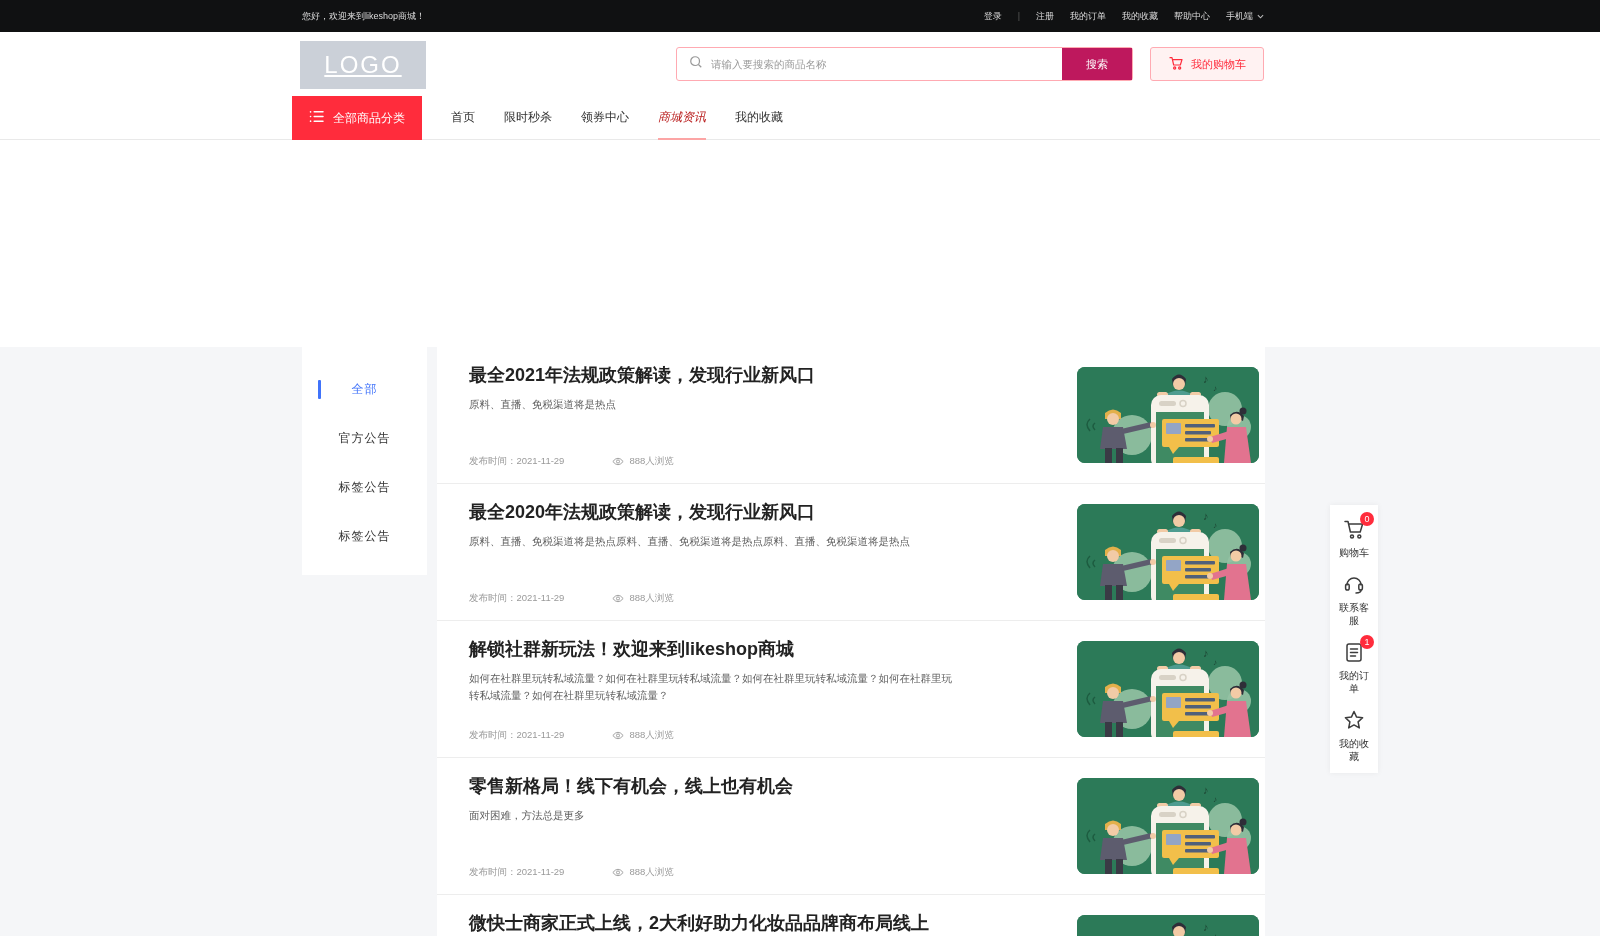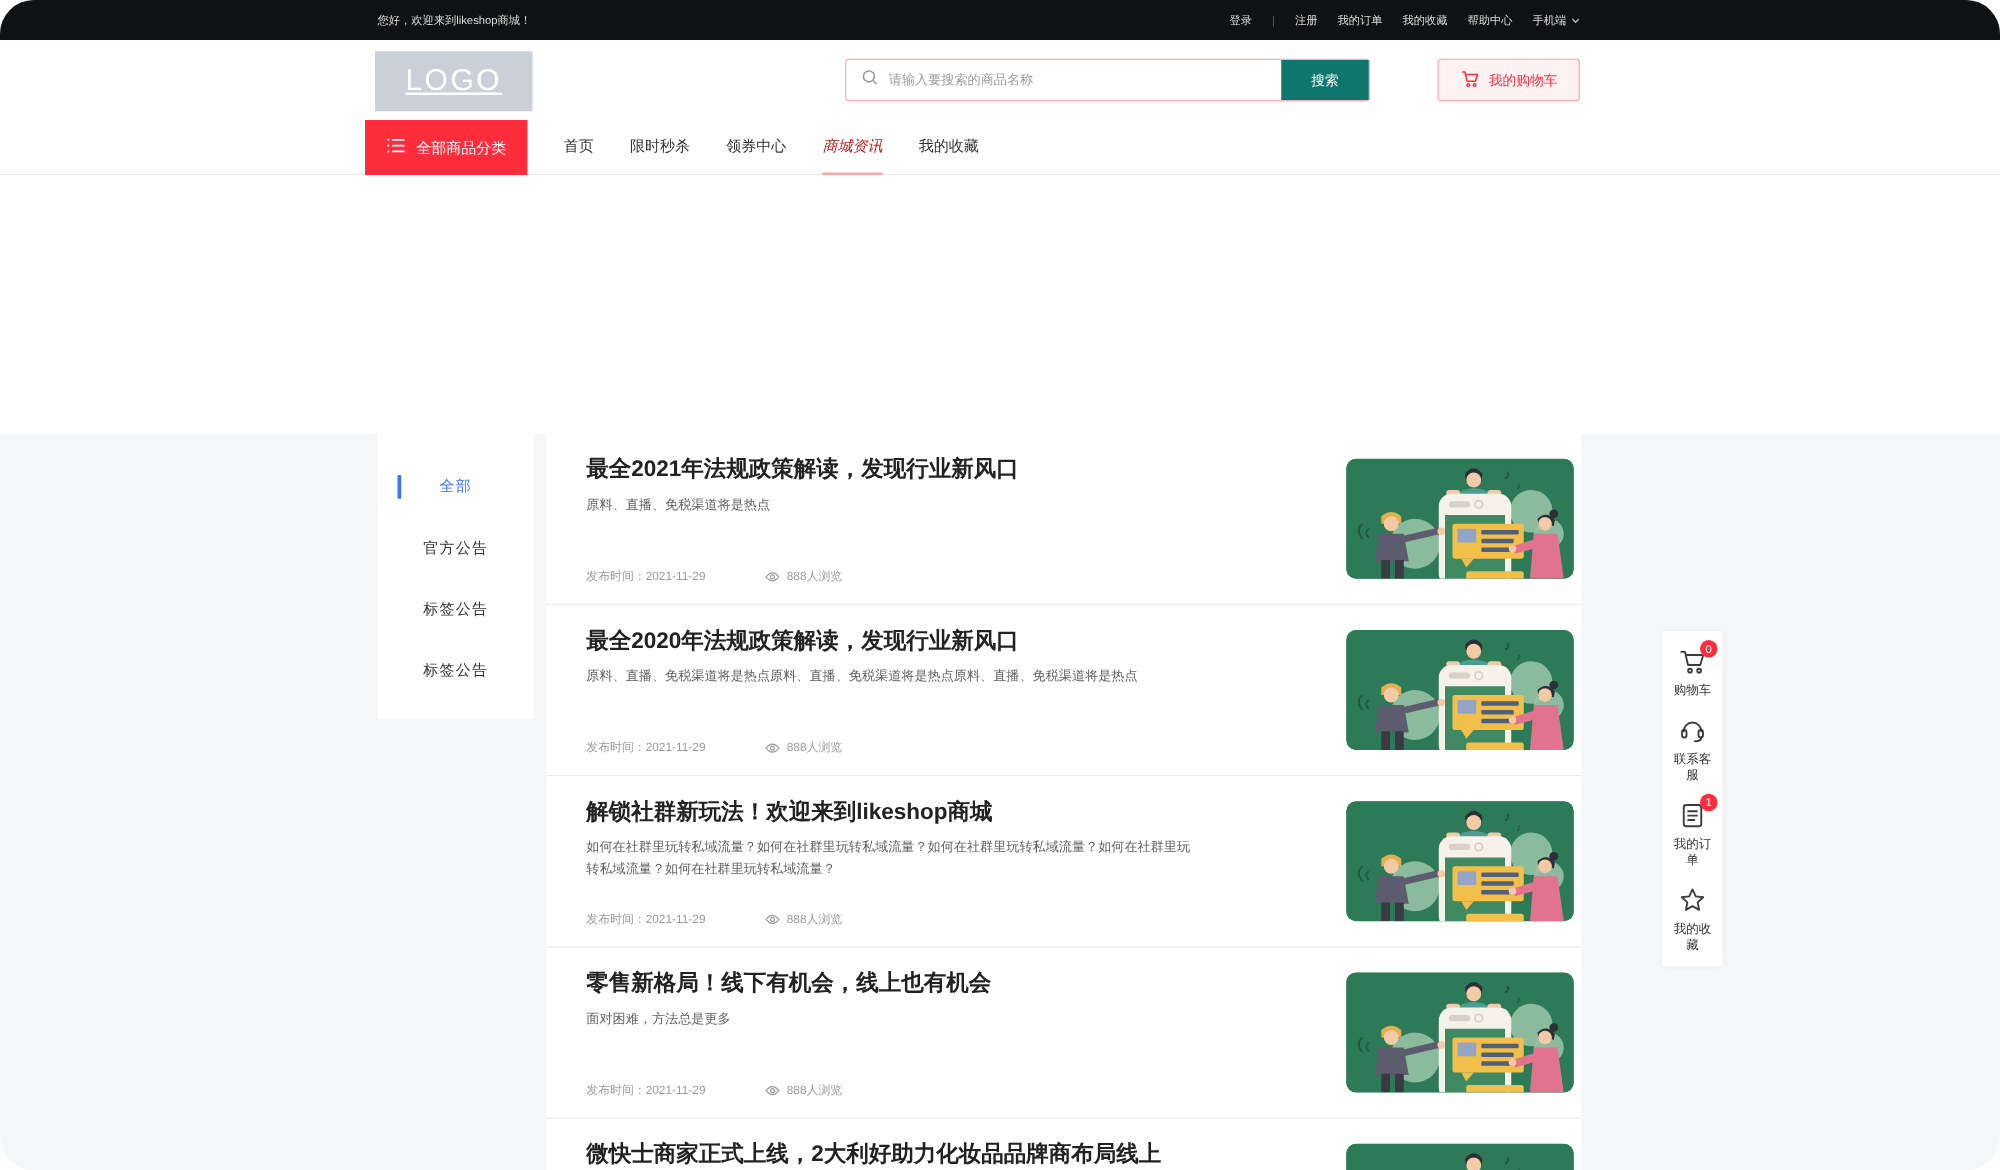--- a/index.html
+++ b/index.html
@@ -1,40 +1,40 @@
 <!DOCTYPE html>
 <html><head>
 <meta charset="utf-8">
 <style>
   * { margin:0; padding:0; box-sizing:border-box; }
   html,body { width:1600px; height:936px; }
   body { font-family:"Liberation Sans","DejaVu Sans",sans-serif; background:#fff; color:#333; }
-  .screen { position:relative; width:1600px; height:936px; overflow:hidden; background:#fff;border-radius:27px; }
+  .screen { position:relative; width:1600px; height:936px; overflow:hidden; background:#fff; }
 
   
   .topbar { position:absolute; top:0; left:0; width:100%; height:32px; background:#101112; }
   .topbar-inner { height:32px; display:flex; align-items:center; justify-content:space-between;
                   padding-left:302px; padding-right:336px; font-size:9px; color:#dcdcdc; }
   .topbar-right { display:flex; align-items:center; gap:16px; }
   .topbar-link { cursor:pointer; color:#dcdcdc; display:flex; align-items:center; gap:4px; }
   .tb-divider { color:#5a5a5a; font-size:9px; }
   .chev { width:7px; height:7px; display:inline-block; }
   .chev svg { display:block; }
 
   
   .header { position:absolute; top:32px; left:0; width:100%; height:64px; background:#fff; }
   .logo { position:absolute; left:300px; top:9px; width:126px; height:48px; background:#cbd0d8;
           color:#fff; display:flex; align-items:center; justify-content:center;
           font-size:24px; letter-spacing:2px; cursor:pointer;text-decoration:underline; }
-  .search-wrap { position:absolute; left:676px; top:15px; width:420px; height:34px;
+  .search-wrap { position:absolute; left:676px; top:15px; width:457px; height:34px;
                  border:1px solid #ffaab2; border-radius:3px; display:flex; background:#fff; }
   .search-input-zone { flex:1; display:flex; align-items:center; padding-left:12px; gap:8px; }
   .search-input { border:none; outline:none; flex:1; font-size:10.5px; color:#333; font-family:inherit; }
   .search-input::placeholder { color:#9b9b9b; }
-  .search-btn { width:70px; height:100%; background:#0f766e; color:#fff; font-size:11px;
+  .search-btn { width:70px; height:100%; background:#be185d; color:#fff; font-size:11px;
                 border:none; cursor:pointer; font-family:Liberation Serif, serif; }
   .cart-btn { position:absolute; left:1150px; top:15px; width:114px; height:34px;
               background:#fff2f2; border:1px solid #ffaab2; border-radius:3px; color:#ff2c3c;
               font-size:11px; display:flex; align-items:center; justify-content:center; gap:7px; cursor:pointer; }
 
   
   .navbar { position:absolute; top:96px; left:0; width:100%; height:44px; background:#fff;
             border-bottom:1px solid #e9e9e9; }
   .cat-btn { position:absolute; left:292px; top:0; width:130px; height:44px; background:#ff2c3c;
              color:#fff; font-size:12px; display:flex; align-items:center; justify-content:center;

